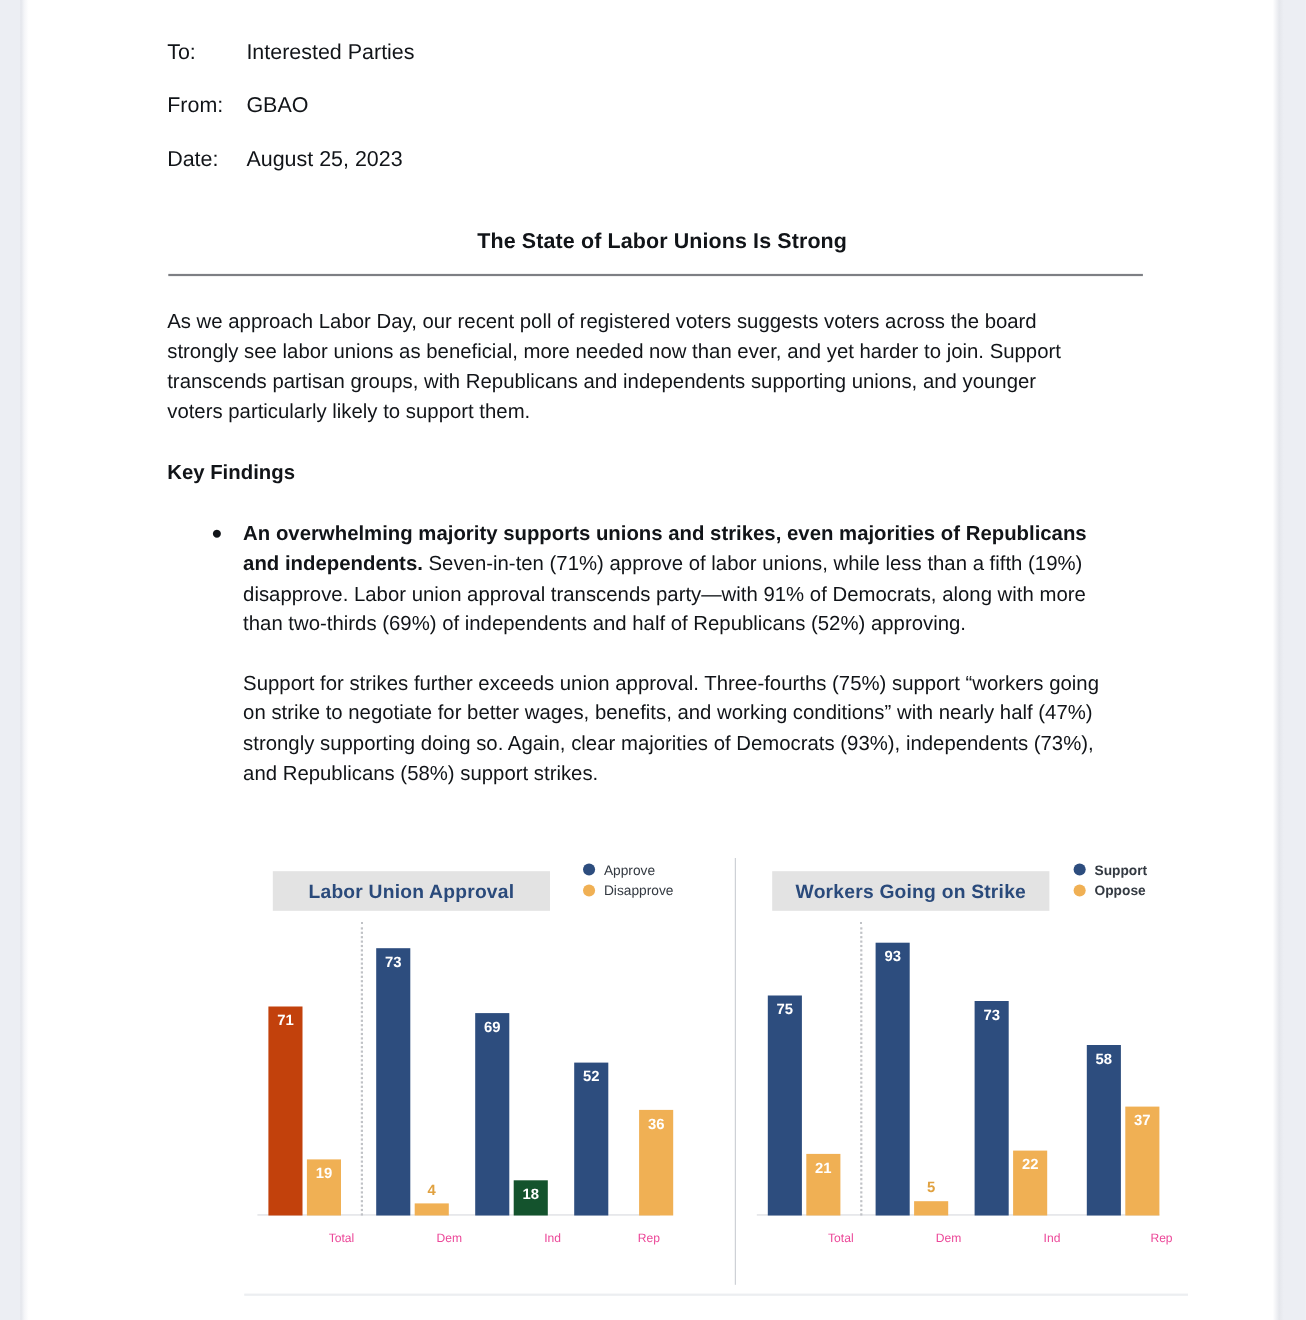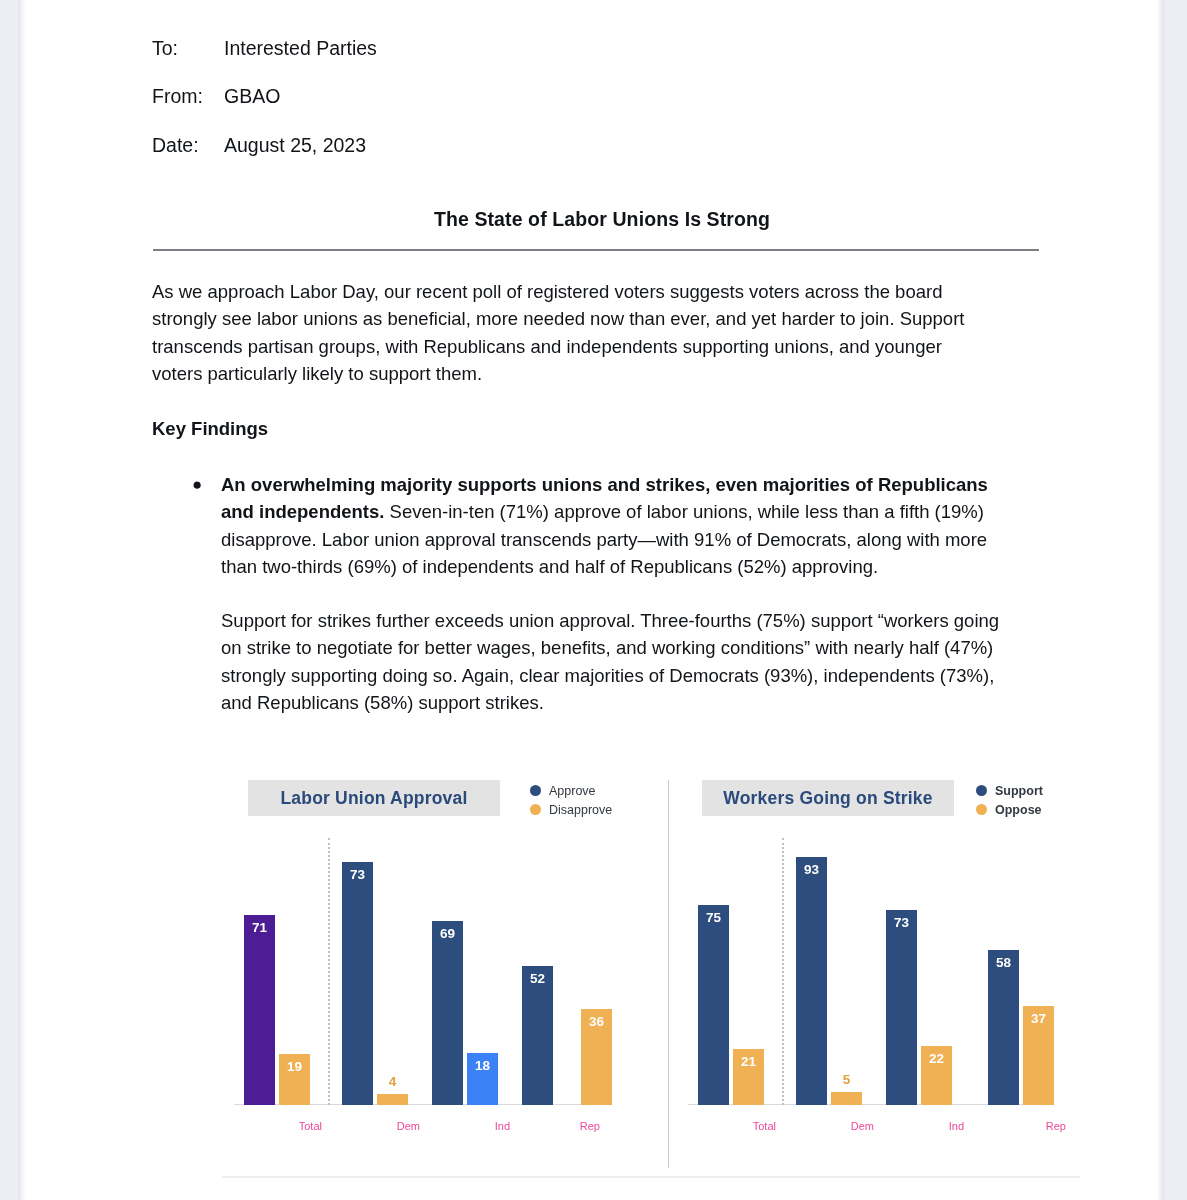--- a/index.html
+++ b/index.html
@@ -147,21 +147,21 @@
   .chart.left  { left: 0px; }
   .chart.right { left: 454px; }
 
   .chart-head {
     position: relative;
     height: 42px;
   }
   .chart-title {
     position: absolute;
     left: 26px;
-    top: 8px;
+    top: 20px;
     height: 36px;
     line-height: 36px;
     background: #e3e3e3;
     color: #2a4a7b;
     font-size: 17.5px;
     font-weight: bold;
     text-align: center;
     letter-spacing: .2px;
     box-sizing: border-box;
   }
@@ -317,21 +317,21 @@
             <div class="legend-row">
               <span class="legend-dot" style="background:#f0b054"></span>
               <span>Disapprove</span>
             </div>
           </div>
         </div>
         <div class="plot">
           <div class="axis-line"></div>
         <div class="group" style="left: 10px;">
               <div class="bars">
-                <div class="bar primary" style="height: 190px; background: #4c1d95;">
+                <div class="bar primary" style="height: 190px; background: #c2410c;">
                   <span class="bar-value inside">71</span>
                 </div>
                 <div class="bar secondary" style="height: 51px; background: rgb(240, 176, 84);">
                   <span class="bar-value inside">19</span>
                 </div>
               </div>
               <div class="group-label">Total</div>
             </div>
             <div class="sep-dotted" style="left: 106px;"></div>
             <div class="group" style="left: 108px;">
@@ -343,21 +343,21 @@
                   <span class="bar-value outside" style="color: rgb(224, 161, 64);">4</span>
                 </div>
               </div>
               <div class="group-label">Dem</div>
             </div>
             <div class="group" style="left: 198px;">
               <div class="bars">
                 <div class="bar primary" style="height: 184px; background: rgb(45, 77, 126);">
                   <span class="bar-value inside">69</span>
                 </div>
-                <div class="bar secondary" style="height: 52px; background: #3b82f6;">
+                <div class="bar secondary" style="height: 32px; background: #14532d;">
                   <span class="bar-value inside">18</span>
                 </div>
               </div>
               <div class="group-label">Ind</div>
             </div>
             <div class="group" style="left: 288px;">
               <div class="bars">
                 <div class="bar primary" style="height: 139px; background: rgb(45, 77, 126);">
                   <span class="bar-value inside">52</span>
                 </div>

